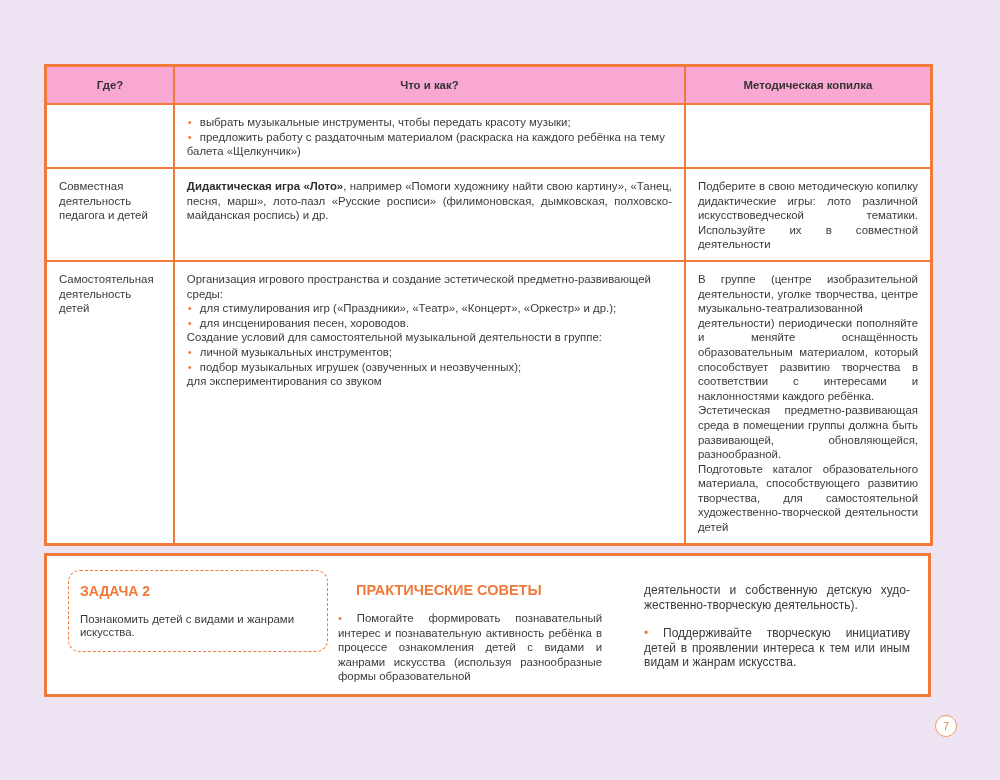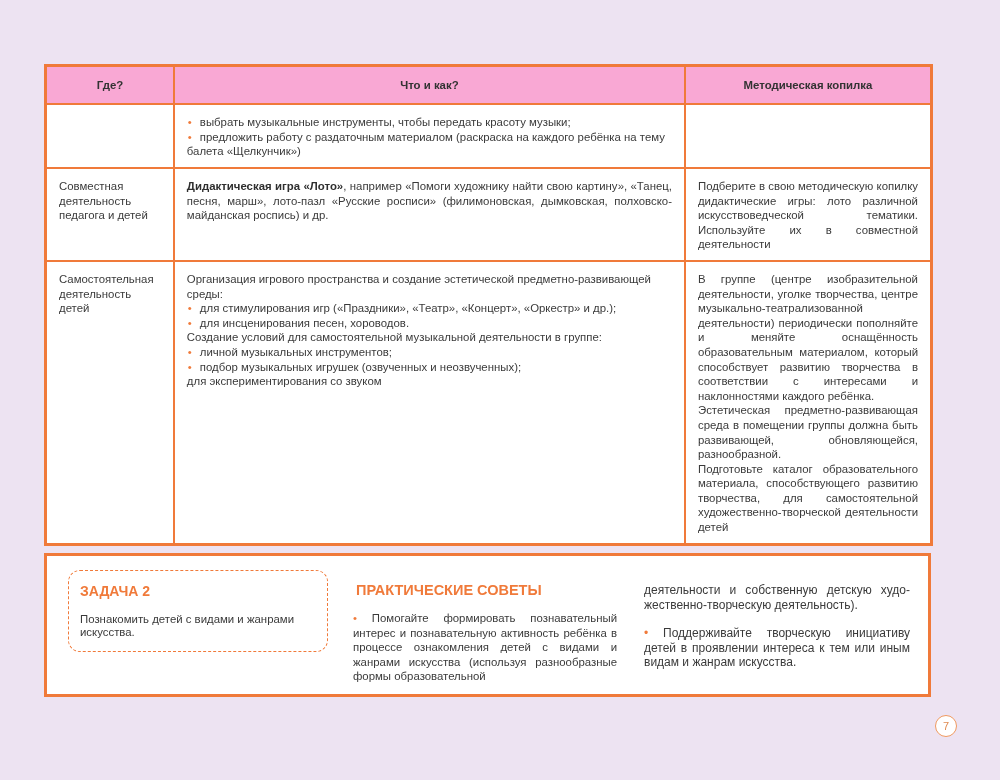--- a/index.html
+++ b/index.html
@@ -31,21 +31,21 @@
     position:absolute; left:44px; top:553px; width:881px; height:138px;
     background:#fff; border:3px solid #f07a3a;
   }
   .task {
     position:absolute; left:21px; top:14px; width:258px; height:80px;
     border:1.5px dashed #f07a3a; border-radius:12px;
   }
   .task-title { position:absolute; left:11px; top:12px; color:#f07a3a; font-weight:bold; font-size:14px; }
   .task-text { position:absolute; left:11px; top:42px; width:248px; font-size:11.4px; line-height:13px; }
   .tips-title { position:absolute; left:309px; top:26px; color:#f07a3a; font-weight:bold; font-size:14.5px; }
-  .tips-col1 { position:absolute; left:306px; top:55px; width:264px; font-size:11.4px; line-height:14.6px; text-align:justify; }
+  .tips-col1 { position:absolute; left:291px; top:55px; width:264px; font-size:11.4px; line-height:14.6px; text-align:justify; }
   .tips-col2 { position:absolute; left:597px; top:27px; width:266px; font-size:12px; line-height:14.6px; text-align:justify; }
   .dot { color:#f07a3a; }
   .pagenum {
     position:absolute; left:935px; top:715px; width:20px; height:20px; border:1.5px solid #f09a60;
     border-radius:50%; background:#fff; color:#e08a50; font-size:11px; text-align:center; line-height:20px;
   }
 </style>
 </head>
 <body>
 

